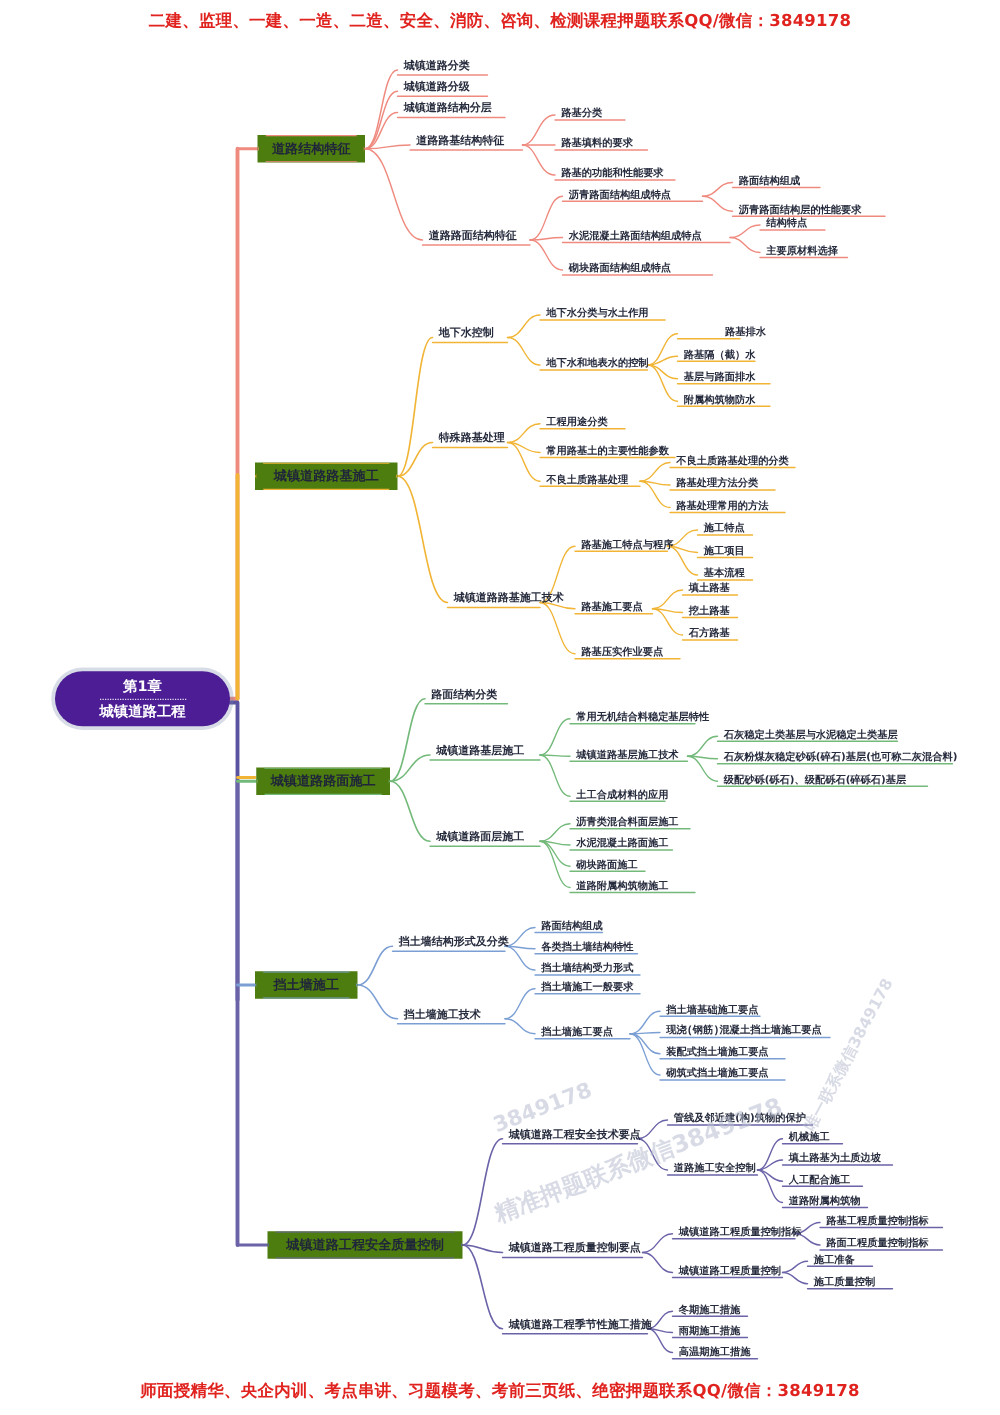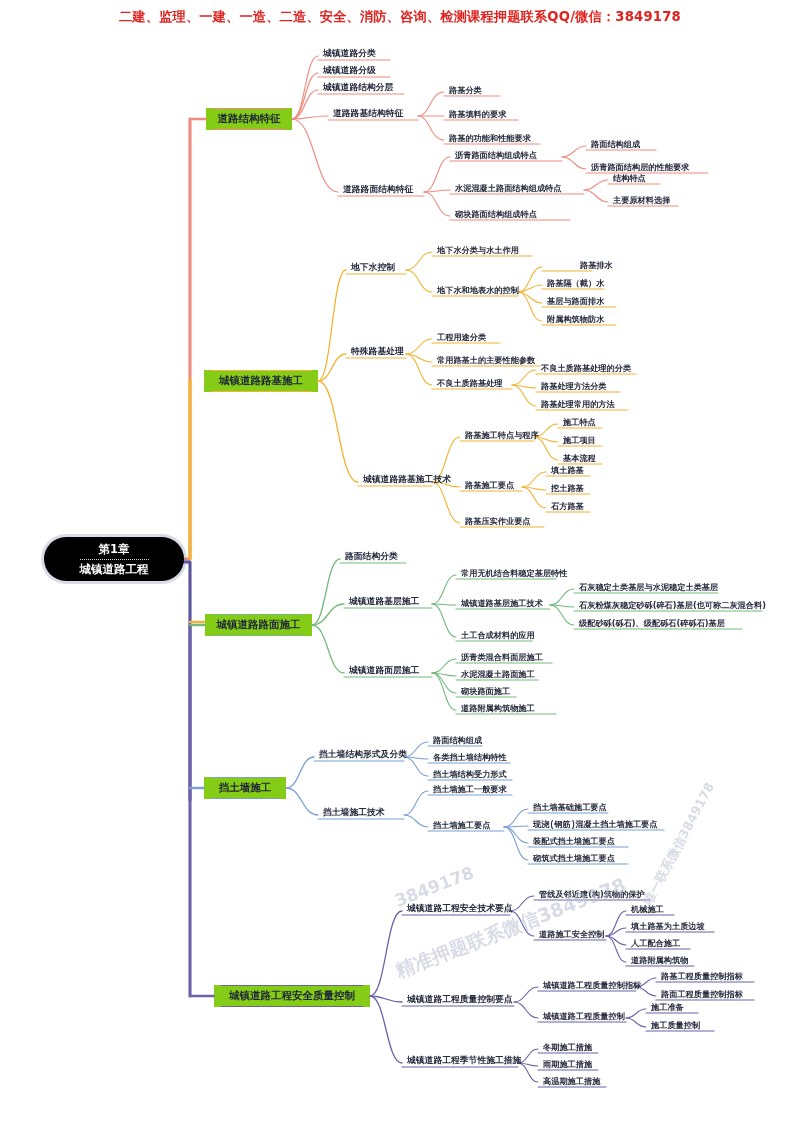--- a/index.html
+++ b/index.html
@@ -19,35 +19,35 @@
   #banner-top{top:8px;font-size:13.2px;}
   #banner-bottom{top:1104px;font-size:13.2px;}
 
   
   #links{position:absolute;left:0;top:0;width:800px;height:1132px;}
   #links path{fill:none;stroke-linecap:round;stroke-linejoin:round;}
 
   
   #root-node{
     position:absolute;left:44px;top:537px;width:140px;height:44px;
-    background:#000000;border-radius:22px;
+    background:#4c1d95;border-radius:22px;
     display:flex;flex-direction:column;align-items:center;justify-content:center;
     color:#ffffff;font-size:11.5px;font-weight:bold;line-height:1.45;
     box-shadow:0 0 0 3px rgba(110,130,165,.28);
   }
   #root-node .rl{display:block;}
   #root-node .rl.sub{border-top:1px dotted rgba(255,255,255,.85);padding-top:1px;margin-top:1px;}
 
   
   .hex{
     position:absolute;height:22px;
     display:flex;align-items:center;justify-content:center;
     font-size:10.5px;font-weight:bold;color:#20263a;white-space:nowrap;
     padding:0 12px;box-sizing:border-box;
-    background:#84cc16;
+    background:#4d7c0f;
   }
   .hex::before{
     content:"";position:absolute;left:0;top:0;right:0;bottom:0;
     border:1.4px solid currentColor;
     -webkit-clip-path:polygon(7px 0,calc(100% - 7px) 0,100% 50%,calc(100% - 7px) 100%,7px 100%,0 50%);
     clip-path:polygon(7px 0,calc(100% - 7px) 0,100% 50%,calc(100% - 7px) 100%,7px 100%,0 50%);
   }
   .hex .hl{position:relative;z-index:2;color:#20263a;}
 
   
@@ -394,13 +394,14 @@
   <div class="leaf l3" style="left:650px;top:1020px;">施工质量控制</div>
 
   <div class="leaf l3" style="left:542px;top:1042px;font-family:Liberation Serif, serif;">冬期施工措施</div>
   <div class="leaf l3" style="left:542px;top:1059px;">雨期施工措施</div>
   <div class="leaf l3" style="left:542px;top:1076px;">高温期施工措施</div>
 
   <div class="wm" id="wm1">精准押题联系微信3849178</div>
   <div class="wm" id="wm2">3849178</div>
   <div class="wm" id="wm3">唯一联系微信3849178</div>
 
+  <div class="banner" id="banner-bottom">师面授精华、央企内训、考点串讲、习题模考、考前三页纸、绝密押题联系QQ/微信：3849178</div>
 </div>
 
 </body></html>

